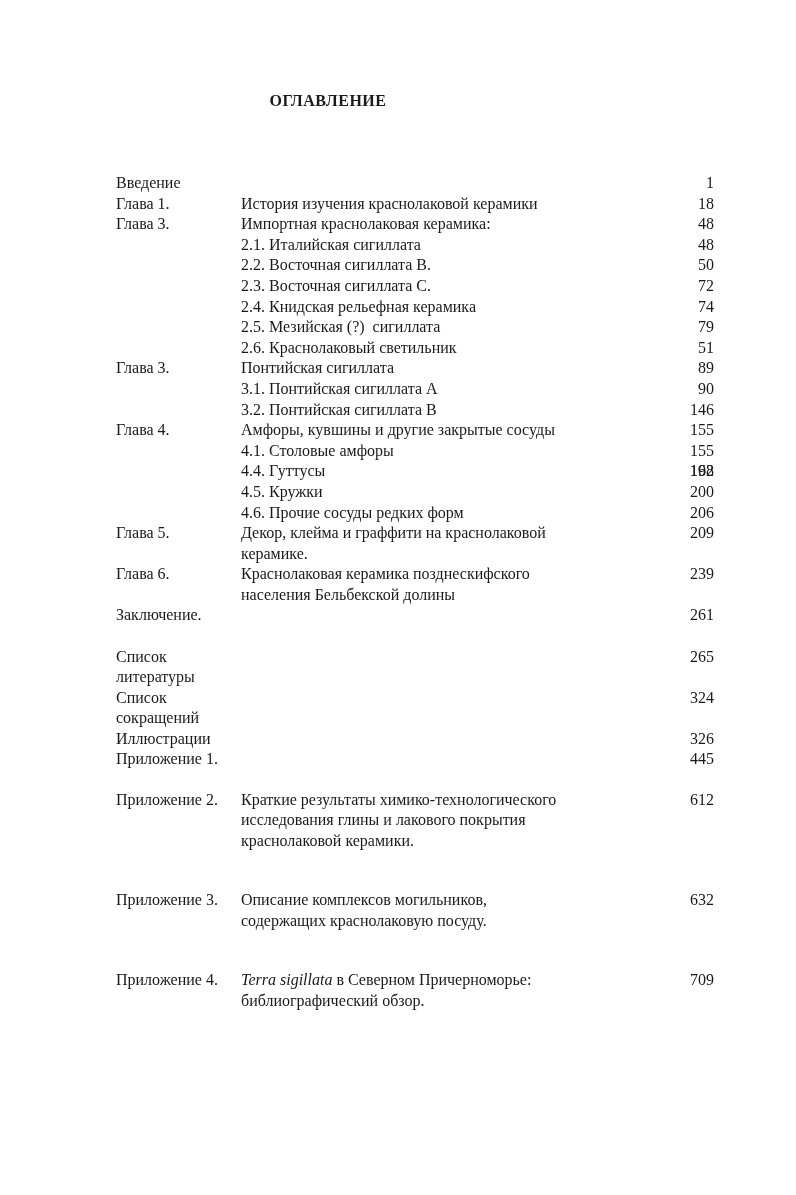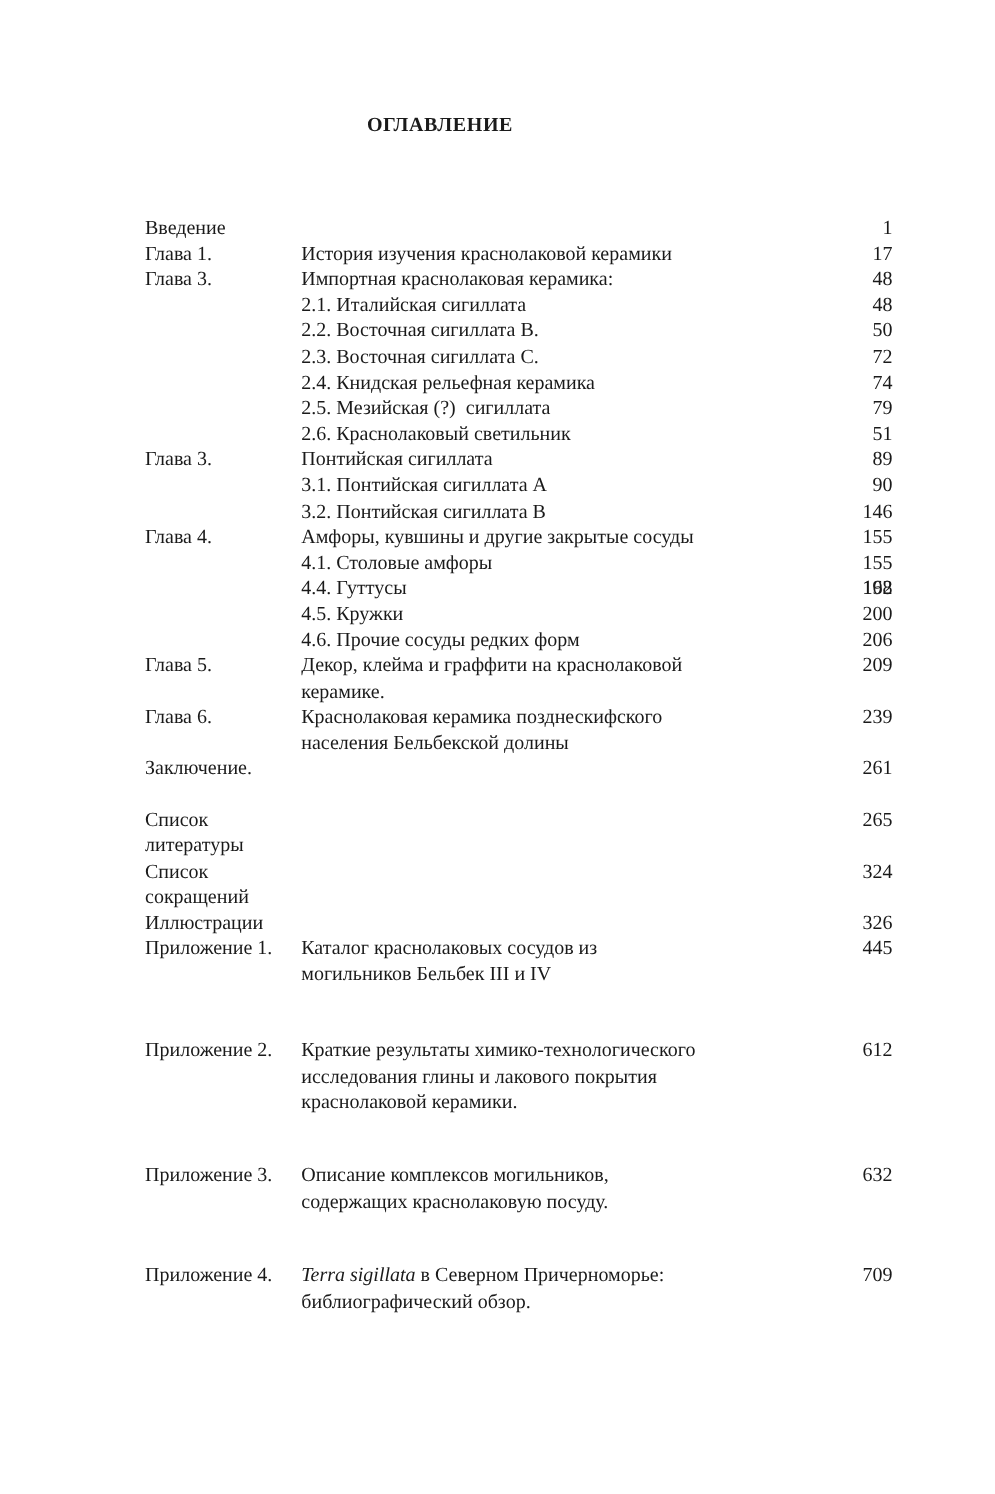--- a/index.html
+++ b/index.html
@@ -1,19 +1,19 @@
 <!DOCTYPE html>
 <html><head>
   <meta charset="utf-8">
   <style>
     html, body { margin: 0; padding: 0; background: #ffffff; }
     body { width: 796px; height: 1195px; position: relative; overflow: hidden;
            font-family: "Liberation Serif", "DejaVu Serif", serif; color: #1a1a1a; }
     .page-title { position: absolute; left: 0; width: 656px; top: 92px; text-align: center;
-                  font-weight: bold; font-size: 16px; letter-spacing: 0.5px; margin-left: 24px; }
+                  font-weight: bold; font-size: 16px; letter-spacing: 0.5px; }
     .toc { position: absolute; left: 116px; top: 173px; width: 598px; }
     .row { position: relative; font-size: 16px; line-height: 20.6px; }
     .lbl { position: absolute; left: 0; top: 0; width: 120px; }
     .txt { margin-left: 125px; width: 340px; min-height: 20.6px; }
     .pg  { position: absolute; right: 0; top: 0; text-align: right; }
     .gap { height: 20.6px; }
     .gap2 { height: 20px; }
     i { font-style: italic; margin-top: 24px; }
   </style>
 </head>
@@ -23,21 +23,21 @@
 
 <div class="toc">
   <div class="row">
       <span class="lbl">Введение</span>
       <div class="txt"></div>
       <span class="pg">1</span>
     </div>
   <div class="row">
       <span class="lbl">Глава 1.</span>
       <div class="txt">История изучения краснолаковой керамики</div>
-      <span class="pg">17</span>
+      <span class="pg">18</span>
     </div>
   <div class="row">
       <span class="lbl">Глава 3.</span>
       <div class="txt">Импортная краснолаковая керамика:</div>
       <span class="pg">48</span>
     </div>
   <div class="row">
       <div class="txt">2.1. Италийская сигиллата</div>
       <span class="pg">48</span>
     </div>
@@ -122,21 +122,20 @@
       <span class="lbl" style="width:90px">Список сокращений</span>
       <span class="pg">324</span>
     </div>
   <div class="row">
       <span class="lbl">Иллюстрации</span>
       <div class="txt"></div>
       <span class="pg">326</span>
     </div>
   <div class="row">
       <span class="lbl">Приложение 1.</span>
-      <div class="txt" style="width:260px">Каталог краснолаковых сосудов из могильников Бельбек III и IV</div>
       <span class="pg">445</span>
     </div>
   <div class="gap"></div>
   <div class="gap2"></div>
   <div class="row">
       <span class="lbl">Приложение 2.</span>
       <div class="txt" style="width:335px">Краткие результаты химико-технологического исследования глины и лакового покрытия краснолаковой керамики.</div>
       <span class="pg">612</span>
     </div>
   <div class="gap"></div>

